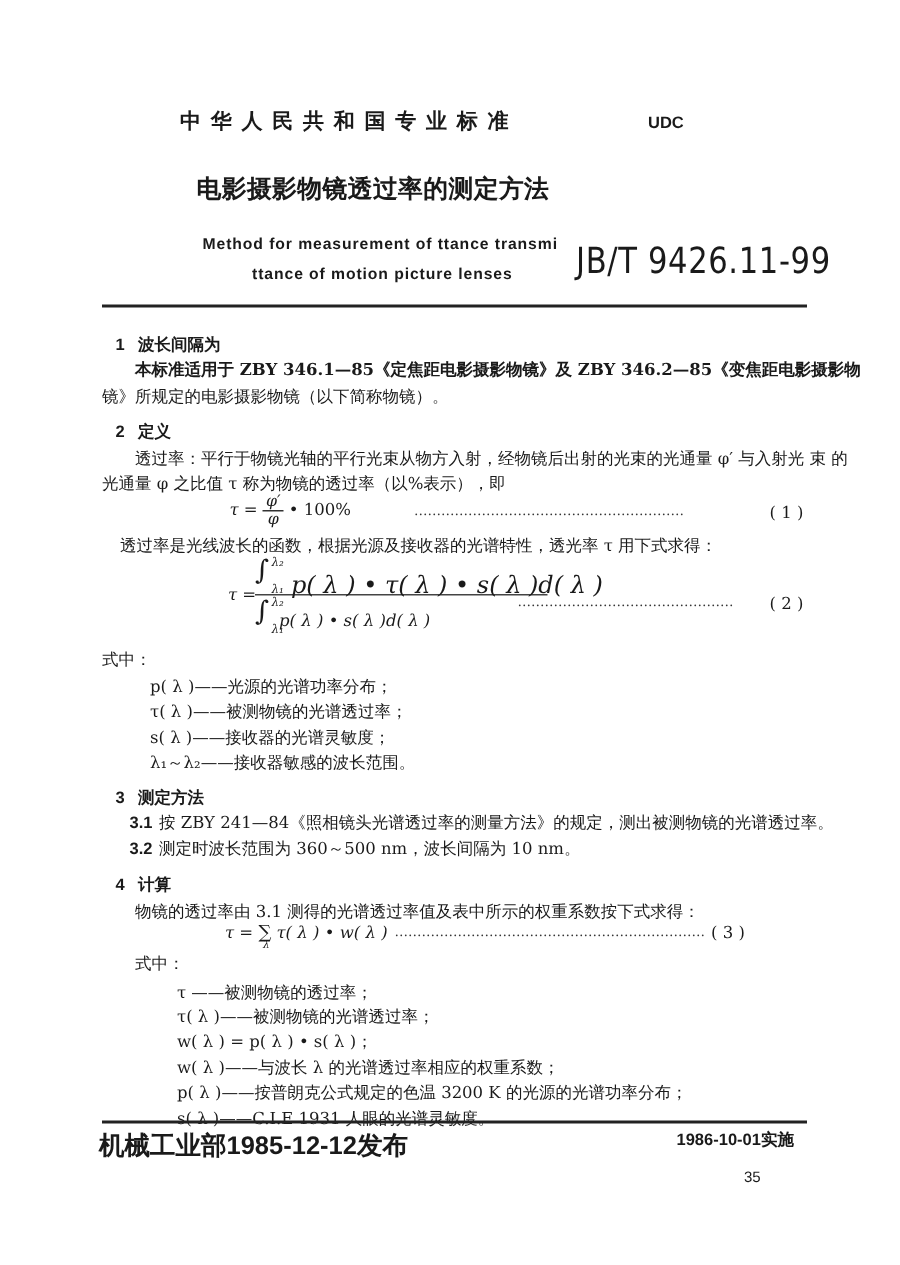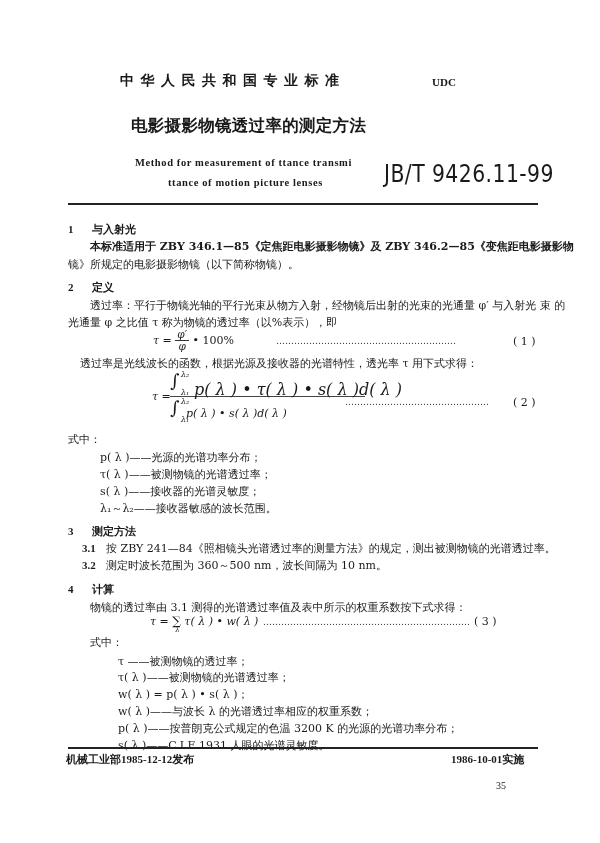--- a/index.html
+++ b/index.html
@@ -1,19 +1,19 @@
 <!DOCTYPE html>
 <html><head>
 <meta charset="utf-8">
 <style>
   html, body { margin: 0; padding: 0; background: #ffffff; }
   body { width: 600px; height: 843px; position: relative; overflow: hidden;
          font-family: "DejaVu Serif", "Liberation Serif", serif; color: #1a1a1a; }
   .abs { position: absolute; white-space: nowrap; }
-  .sans { font-family: Liberation Serif, serif; }
+  .sans { font-family: Liberation Sans, sans-serif; text-align: center; }
   .bold { font-weight: bold; }
   .it { font-style: italic; }
 
   .std-title { left: 120px; top: 72px; font-size: 14px; font-weight: bold; letter-spacing: 6.5px; }
   .udc { left: 432px; top: 76px; font-size: 11px; font-weight: bold; }
   .cn-title { left: 131px; top: 115px; font-size: 16.5px; font-weight: bold; letter-spacing: 0.3px; }
   .en-title1 { left: 135px; top: 157px; font-size: 10.5px; font-weight: bold; letter-spacing: 0.6px; }
   .en-title2 { left: 168px; top: 177px; font-size: 10.5px; font-weight: bold; letter-spacing: 0.6px; }
   .std-no { left: 384px; top: 160px; font-size: 24px; font-family: "DejaVu Sans", sans-serif; font-weight: normal; letter-spacing: 0.5px; transform: scaleX(0.85); transform-origin: left; }
 
@@ -26,38 +26,38 @@
   .frac { display: inline-block; vertical-align: middle; text-align: center; font-style: italic; font-size: 10.5px; line-height: 11px; }
   .frac .n { display: block; border-bottom: 1px solid #333; padding: 0 2px; }
   .frac .d { display: block; }
 
   .dots { letter-spacing: 0px; color: #333; }
   .eqno { font-size: 11px; }
 
   .intg { font-size: 18px; font-style: normal; }
   .lim { font-size: 8px; font-style: italic; }
 
-  .footer-left { left: 66px; top: 752px; font-size: 11px; font-weight: bold; }
+  .footer-left { left: 66px; top: 752px; font-size: 17px; font-weight: bold; }
   .footer-right { left: 451px; top: 752px; font-size: 11px; font-weight: bold; }
   .page-no { left: 496px; top: 780px; font-size: 10px; }
 </style>
 </head>
 <body>
 
 <div class="abs std-title sans">中华人民共和国专业标准</div>
 <div class="abs udc sans">UDC</div>
 <div class="abs cn-title sans">电影摄影物镜透过率的测定方法</div>
 <div class="abs en-title1 sans">Method for measurement of ttance transmi</div>
 <div class="abs en-title2 sans">ttance of motion picture lenses</div>
 <div class="abs std-no">JB/T 9426.11-99</div>
 
 <div class="rule" style="top:203px;"></div>
 
 <div class="abs sec sans" style="left:68px; top:222px;">
-  <span class="num">1</span><span>与入射光</span>
+  <span class="num">1</span><span>波长间隔为</span>
 </div>
 <div class="abs body" style="left:90px; top:239px;font-weight:bold;">本标准适用于 ZBY 346.1—85《定焦距电影摄影物镜》及 ZBY 346.2—85《变焦距电影摄影物</div>
 <div class="abs body" style="left:68px; top:257px;">镜》所规定的电影摄影物镜（以下简称物镜）。</div>
 
 <div class="abs sec sans" style="left:68px; top:280px;">
   <span class="num">2</span><span>定义</span>
 </div>
 <div class="abs body" style="left:90px; top:298px;">透过率：平行于物镜光轴的平行光束从物方入射，经物镜后出射的光束的光通量 φ′ 与入射光 束 的</div>
 <div class="abs body" style="left:68px; top:315px;">光通量 φ 之比值 τ 称为物镜的透过率（以%表示），即</div>
 

